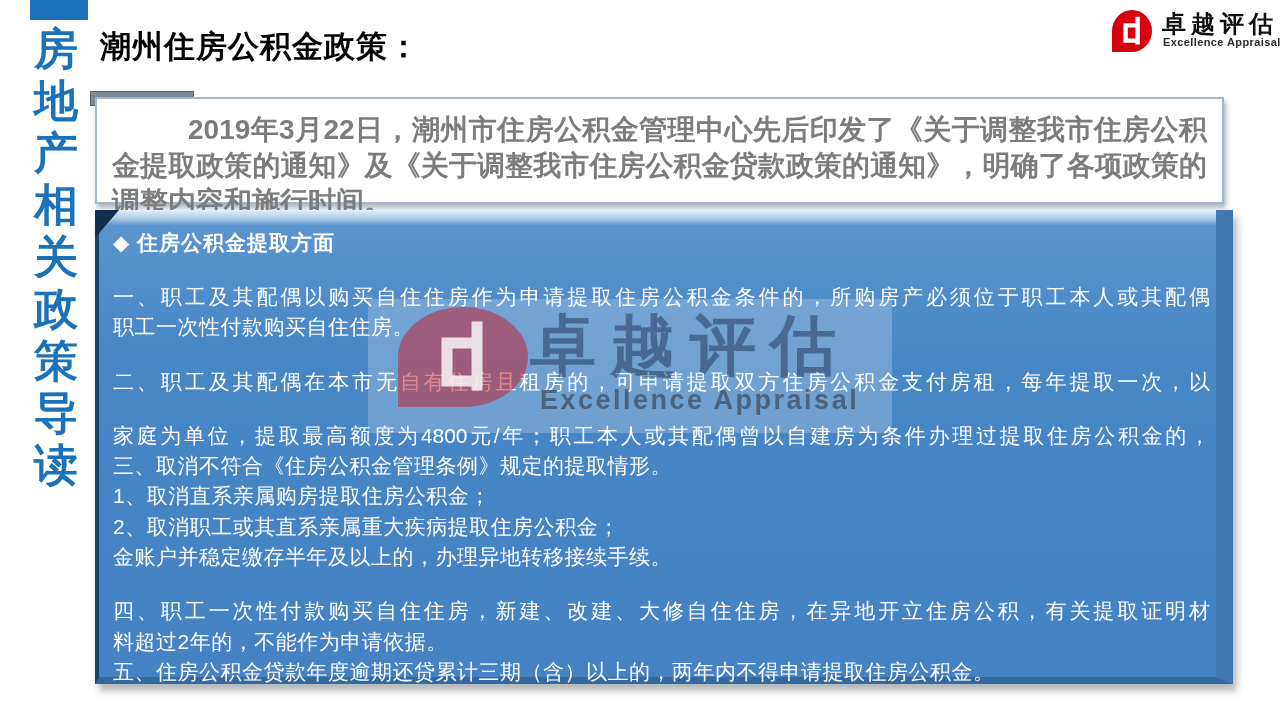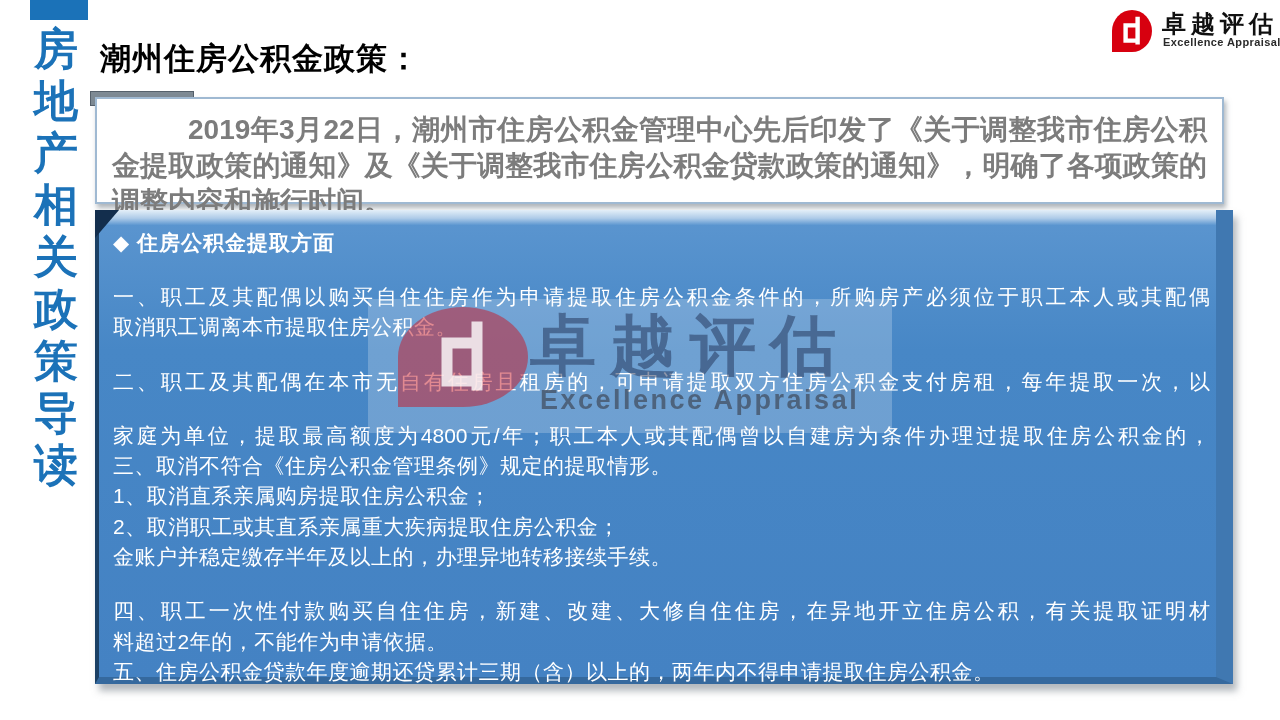--- a/index.html
+++ b/index.html
@@ -9,21 +9,21 @@
   }
   .abs{position:absolute;}
 
   
   .top-rect{left:30px;top:0;width:58px;height:20px;background:#1B72B8;}
   .side-title{left:28px;top:24px;width:56px;}
   .side-char{width:56px;height:52px;line-height:50px;text-align:center;
     font-size:44px;font-weight:bold;color:#1B72B8;}
 
   
-  .page-title{left:100px;top:38px;font-size:31px;font-weight:bold;color:#000;letter-spacing:1px;}
+  .page-title{left:100px;top:26px;font-size:31px;font-weight:bold;color:#000;letter-spacing:1px;}
 
   
   .logo{left:1112px;top:8px;width:160px;height:48px;}
   .logo-icon{position:absolute;left:0;top:2px;width:40px;height:42px;background:#D7000F;
     border-radius:50% 50% 50% 0;}
   .logo-icon svg{position:absolute;left:0;top:0;width:100%;height:100%;}
   .logo-cn{position:absolute;left:50px;top:0;font-size:24px;font-weight:bold;color:#101010;letter-spacing:5px;white-space:nowrap;}
   .logo-en{position:absolute;left:51px;top:28px;font-size:11px;font-weight:bold;color:#2a2a2a;letter-spacing:0.4px;white-space:nowrap;}
 
   
@@ -93,21 +93,21 @@
   <div class="abs intro-tab"></div>
   <div class="abs intro-box">
     <div class="intro-text">2019年3月22日，潮州市住房公积金管理中心先后印发了《关于调整我市住房公积金提取政策的通知》及《关于调整我市住房公积金贷款政策的通知》，明确了各项政策的调整内容和施行时间。</div>
   </div>
 
   <div class="abs policy-box">
     <div class="policy-topband"></div>
     <div class="policy-content">
       <div class="policy-header">◆ 住房公积金提取方面</div>
       <div class="policy-line fill">一、职工及其配偶以购买自住住房作为申请提取住房公积金条件的，所购房产必须位于职工本人或其配偶</div>
-      <div class="policy-line">取消职工调离本市提取住房公积金。</div>
+      <div class="policy-line">职工一次性付款购买自住住房。</div>
       <div class="policy-line fill">二、职工及其配偶在本市无自有住房且租房的，可申请提取双方住房公积金支付房租，每年提取一次，以</div>
       <div class="policy-line fill">家庭为单位，提取最高额度为4800元/年；职工本人或其配偶曾以自建房为条件办理过提取住房公积金的，</div>
       <div class="policy-line">三、取消不符合《住房公积金管理条例》规定的提取情形。</div>
       <div class="policy-line">1、取消直系亲属购房提取住房公积金；</div>
       <div class="policy-line">2、取消职工或其直系亲属重大疾病提取住房公积金；</div>
       <div class="policy-line">金账户并稳定缴存半年及以上的，办理异地转移接续手续。</div>
       <div class="policy-line fill">四、职工一次性付款购买自住住房，新建、改建、大修自住住房，在异地开立住房公积，有关提取证明材</div>
       <div class="policy-line">料超过2年的，不能作为申请依据。</div>
       <div class="policy-line">五、住房公积金贷款年度逾期还贷累计三期（含）以上的，两年内不得申请提取住房公积金。</div>
     </div>

